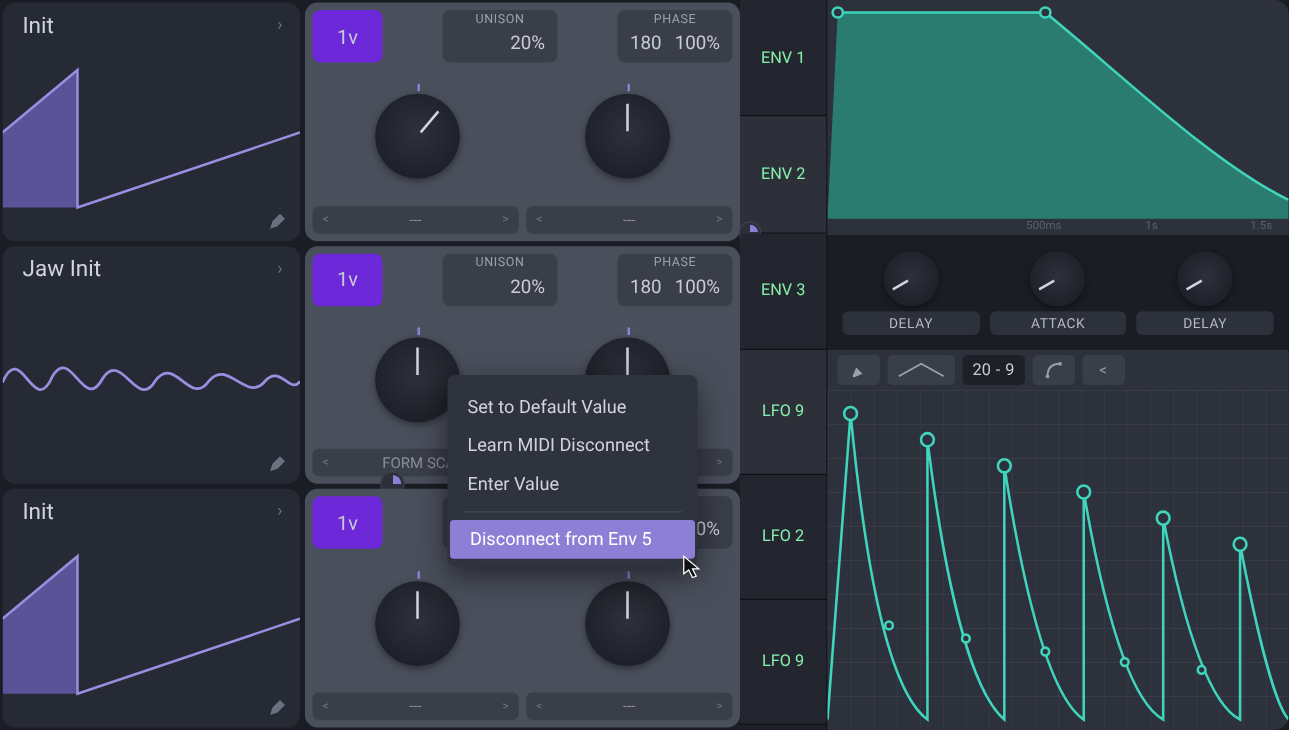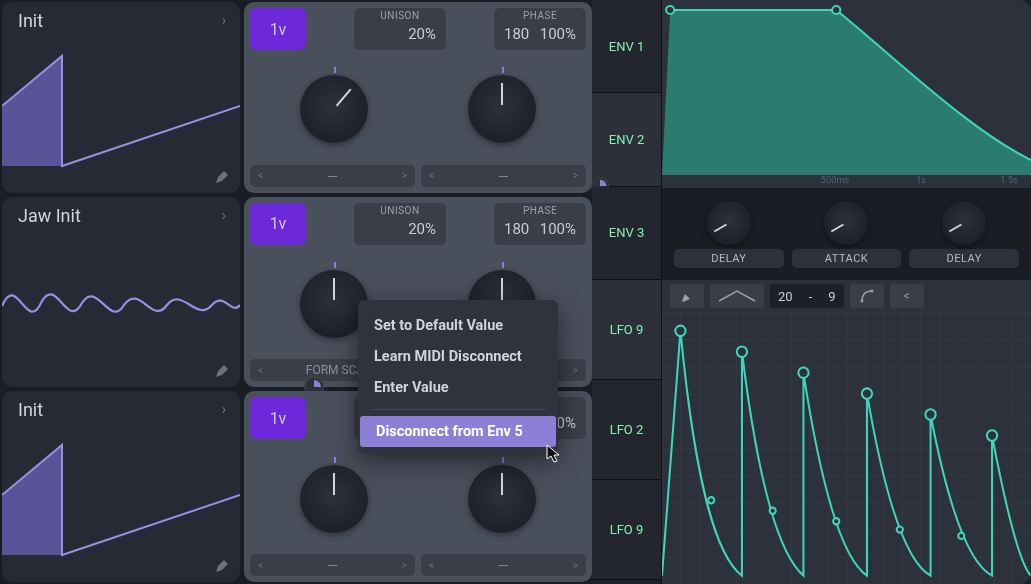--- a/index.html
+++ b/index.html
@@ -35,26 +35,26 @@
   .mod-tab.sel { background: #2d3039; }
   .mod-tab .tab-mod { position: absolute; left: -10px; bottom: 4px; }
   .env-graph { height: 188px; position: relative; background: #2d313b; }
   .env-controls { height: 92px; display: flex; gap: 8px; padding: 8px 12px; align-items: center; justify-content: flex-end; }
   .env-kn { display: flex; flex-direction: column; align-items: center; gap: 4px; flex: 1; }
   .env-kn .knob { width: 44px; height: 44px; }
   .env-kn .knob-line { height: 14px; top: 5px; transform-origin: 50% 17px; }
   .env-kn-label { font-size: 11px; color: #b6bac5; background: #2d313b; border-radius: 5px; padding: 3px 0; width: 100%; text-align: center; letter-spacing: 0.5px; }
   .lfo-toolbar { height: 32px; background: #2d313b; display: flex; align-items: center; gap: 6px; padding: 0 8px; }
   .tool-btn { width: 34px; height: 24px; background: #3a3e49; border-radius: 4px; display: flex; align-items: center; justify-content: center; color: #9ba0ae; font-size: 12px; }
-  .grid-input { background: #1e2027; border-radius: 4px; padding: 2px 8px; font-size: 13px; display: flex; align-items: center; gap: 16px; height: 24px; }
+  .grid-input { background: #1e2027; border-radius: 4px; padding: 2px 8px; font-size: 13px; display: flex; align-items: center; gap: 4px; height: 24px; }
   .lfo-graph { flex: 1; position: relative; background: #2d313b; }
 
   
   .ctx-menu { position: absolute; left: 358px; top: 300px; width: 200px; background: #2f333d; border-radius: 6px; box-shadow: 0 8px 24px rgba(0,0,0,0.5); padding: 10px 0 4px; z-index: 100; }
-  .ctx-item { padding: 7px 16px; font-size: 14.5px; color: #d0d4dd; font-weight: 700; }
+  .ctx-item { padding: 7px 16px; font-size: 14.5px; color: #d0d4dd; font-weight: 400; }
   .ctx-item.hl { background: #8d7fd6; color: #fff; margin: 0 2px 2px; border-radius: 3px; }
   .ctx-sep { height: 1px; background: #444955; margin: 6px 12px; }
   .cursor { position: absolute; left: 546px; top: 444px; z-index: 101; }
 </style>
 </head>
 <body>
 
 <div class="root">
   <div class="left-col">
 

